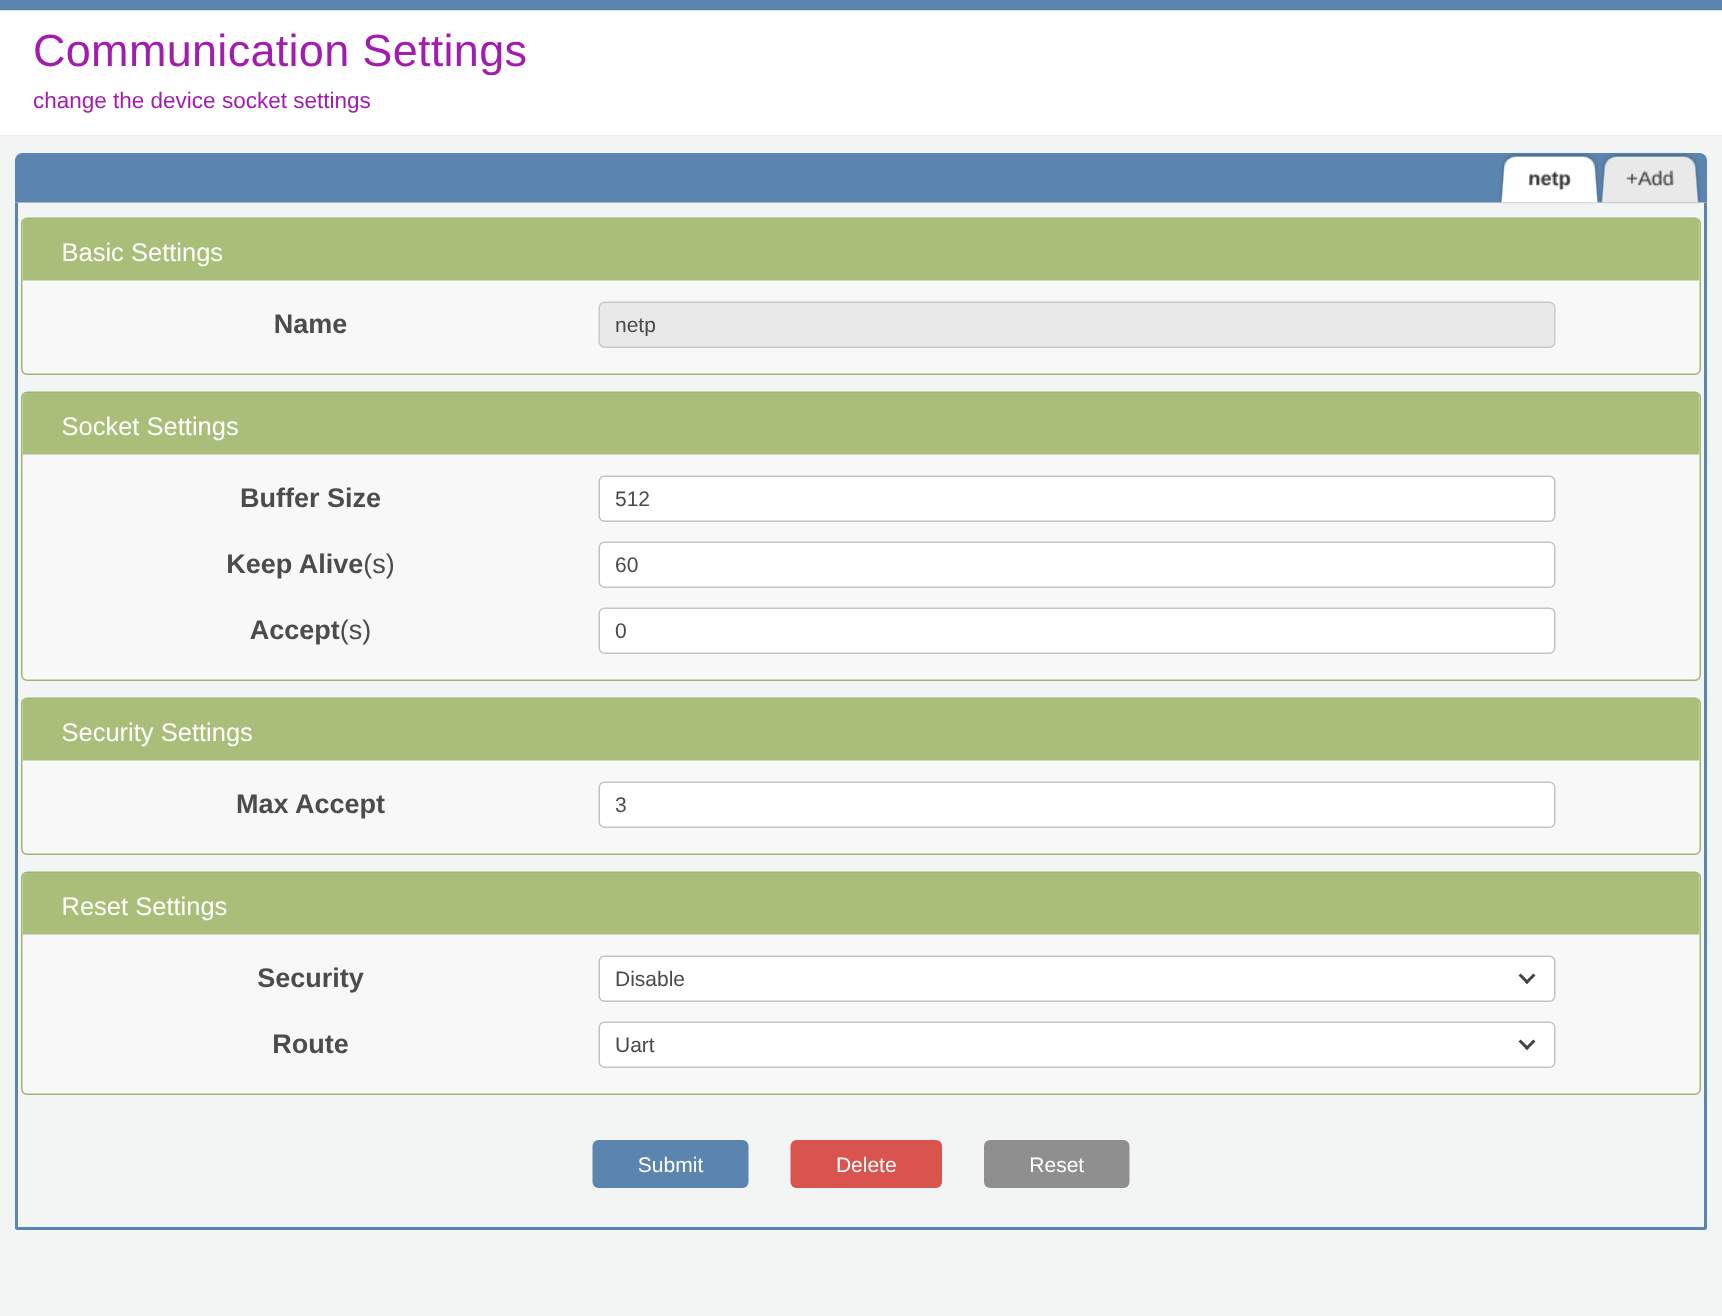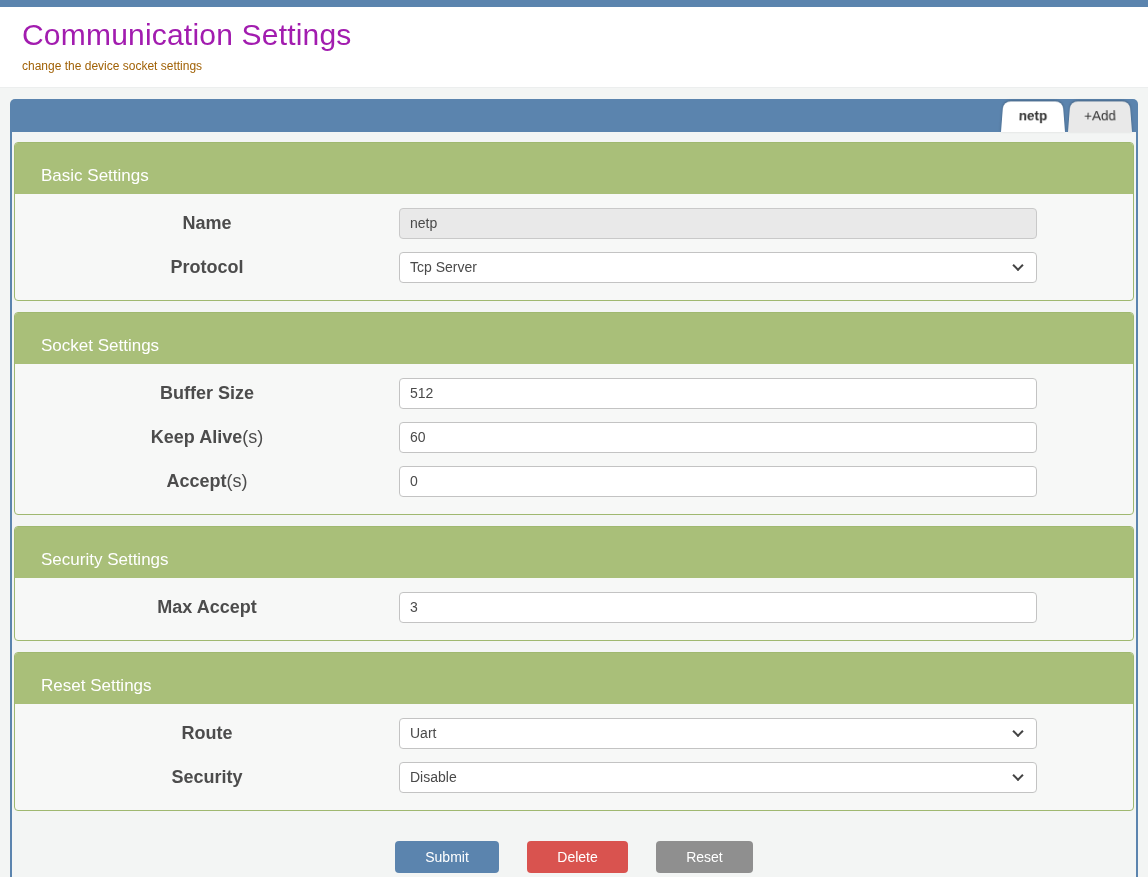--- a/index.html
+++ b/index.html
@@ -18,21 +18,21 @@
     padding:11px 22px 14px 22px;
     border-bottom:1px solid #eceeee;
   }
   .header h1 {
     font-size:30px; line-height:34px;
     font-weight:300; color:#a21caf;
     letter-spacing:0.2px;
   }
   .header p {
     margin-top:7px;
-    font-size:12px; color:#a16207;
+    font-size:15px; color:#a21caf;
   }
 
   
   .container { margin:11px 10px 0 10px; }
 
   .tabbar {
     position:relative;
     height:33px;
     background:#5b84ae;
     border-radius:5px 5px 0 0;
@@ -70,21 +70,21 @@
     border:1px solid #9fb870;
     border-radius:4px;
     background:#f7f8f7;
     margin-bottom:11px;
     overflow:hidden;
   }
   .section-header {
     background:#a9bf79;
     color:#ffffff;
     font-size:17px;
-    padding:23px 12px 8px 26px;
+    padding:13px 12px 8px 26px;
   }
   .section-body { padding:7px 0 11px 0; }
 
   .row {
     display:flex; align-items:center;
     height:44px;
   }
   .label {
     width:384px;
     text-align:center;
@@ -167,89 +167,80 @@
 
     <div class="section">
       <div class="section-header">Basic Settings</div>
       <div class="section-body">
         <div class="row">
           <div class="label"><b>Name</b><span class="sfx"></span></div>
           <div class="field">
             <input class="txt disabled-input" disabled="" value="netp" style="">
           </div>
         </div>
-        <div class="row">
-          <div class="label"><b>Protocol</b><span class="sfx"></span></div>
+      </div>
+    </div>
+
+    <div class="section">
+      <div class="section-header">Socket Settings</div>
+      <div class="section-body">
+        <div class="row">
+          <div class="label"><b>Buffer Size</b><span class="sfx"></span></div>
+          <div class="field">
+            <input class="txt" value="512" style="">
+          </div>
+        </div>
+        <div class="row">
+          <div class="label"><b>Keep Alive</b><span class="sfx">(s)</span></div>
+          <div class="field">
+            <input class="txt" value="60" style="">
+          </div>
+        </div>
+        <div class="row">
+          <div class="label"><b>Accept</b><span class="sfx">(s)</span></div>
+          <div class="field">
+            <input class="txt" value="0" style="">
+          </div>
+        </div>
+      </div>
+    </div>
+
+    <div class="section">
+      <div class="section-header">Security Settings</div>
+      <div class="section-body">
+        <div class="row">
+          <div class="label"><b>Max Accept</b><span class="sfx"></span></div>
+          <div class="field">
+            <input class="txt" value="3" style="">
+          </div>
+        </div>
+      </div>
+    </div>
+
+    <div class="section">
+      <div class="section-header">Reset Settings</div>
+      <div class="section-body">
+        <div class="row">
+          <div class="label"><b>Security</b><span class="sfx"></span></div>
           <div class="field">
             <select class="sel">
-              <option>Tcp Server</option>
+              <option>Disable</option>
             </select>
             <span class="chev"></span>
           </div>
         </div>
-      </div>
-    </div>
-
-    <div class="section">
-      <div class="section-header">Socket Settings</div>
-      <div class="section-body">
-        <div class="row">
-          <div class="label"><b>Buffer Size</b><span class="sfx"></span></div>
-          <div class="field">
-            <input class="txt" value="512" style="">
-          </div>
-        </div>
-        <div class="row">
-          <div class="label"><b>Keep Alive</b><span class="sfx">(s)</span></div>
-          <div class="field">
-            <input class="txt" value="60" style="">
-          </div>
-        </div>
-        <div class="row">
-          <div class="label"><b>Accept</b><span class="sfx">(s)</span></div>
-          <div class="field">
-            <input class="txt" value="0" style="">
-          </div>
-        </div>
-      </div>
-    </div>
-
-    <div class="section">
-      <div class="section-header">Security Settings</div>
-      <div class="section-body">
-        <div class="row">
-          <div class="label"><b>Max Accept</b><span class="sfx"></span></div>
-          <div class="field">
-            <input class="txt" value="3" style="">
-          </div>
-        </div>
-      </div>
-    </div>
-
-    <div class="section">
-      <div class="section-header">Reset Settings</div>
-      <div class="section-body">
         <div class="row">
           <div class="label"><b>Route</b><span class="sfx"></span></div>
           <div class="field">
             <select class="sel">
               <option>Uart</option>
             </select>
             <span class="chev"></span>
           </div>
         </div>
-        <div class="row">
-          <div class="label"><b>Security</b><span class="sfx"></span></div>
-          <div class="field">
-            <select class="sel">
-              <option>Disable</option>
-            </select>
-            <span class="chev"></span>
-          </div>
-        </div>
       </div>
     </div>
 
     <div class="actions">
       <button class="btn btn-submit">Submit</button>
       <button class="btn btn-delete">Delete</button>
       <button class="btn btn-reset">Reset</button>
     </div>
 
   </div>

